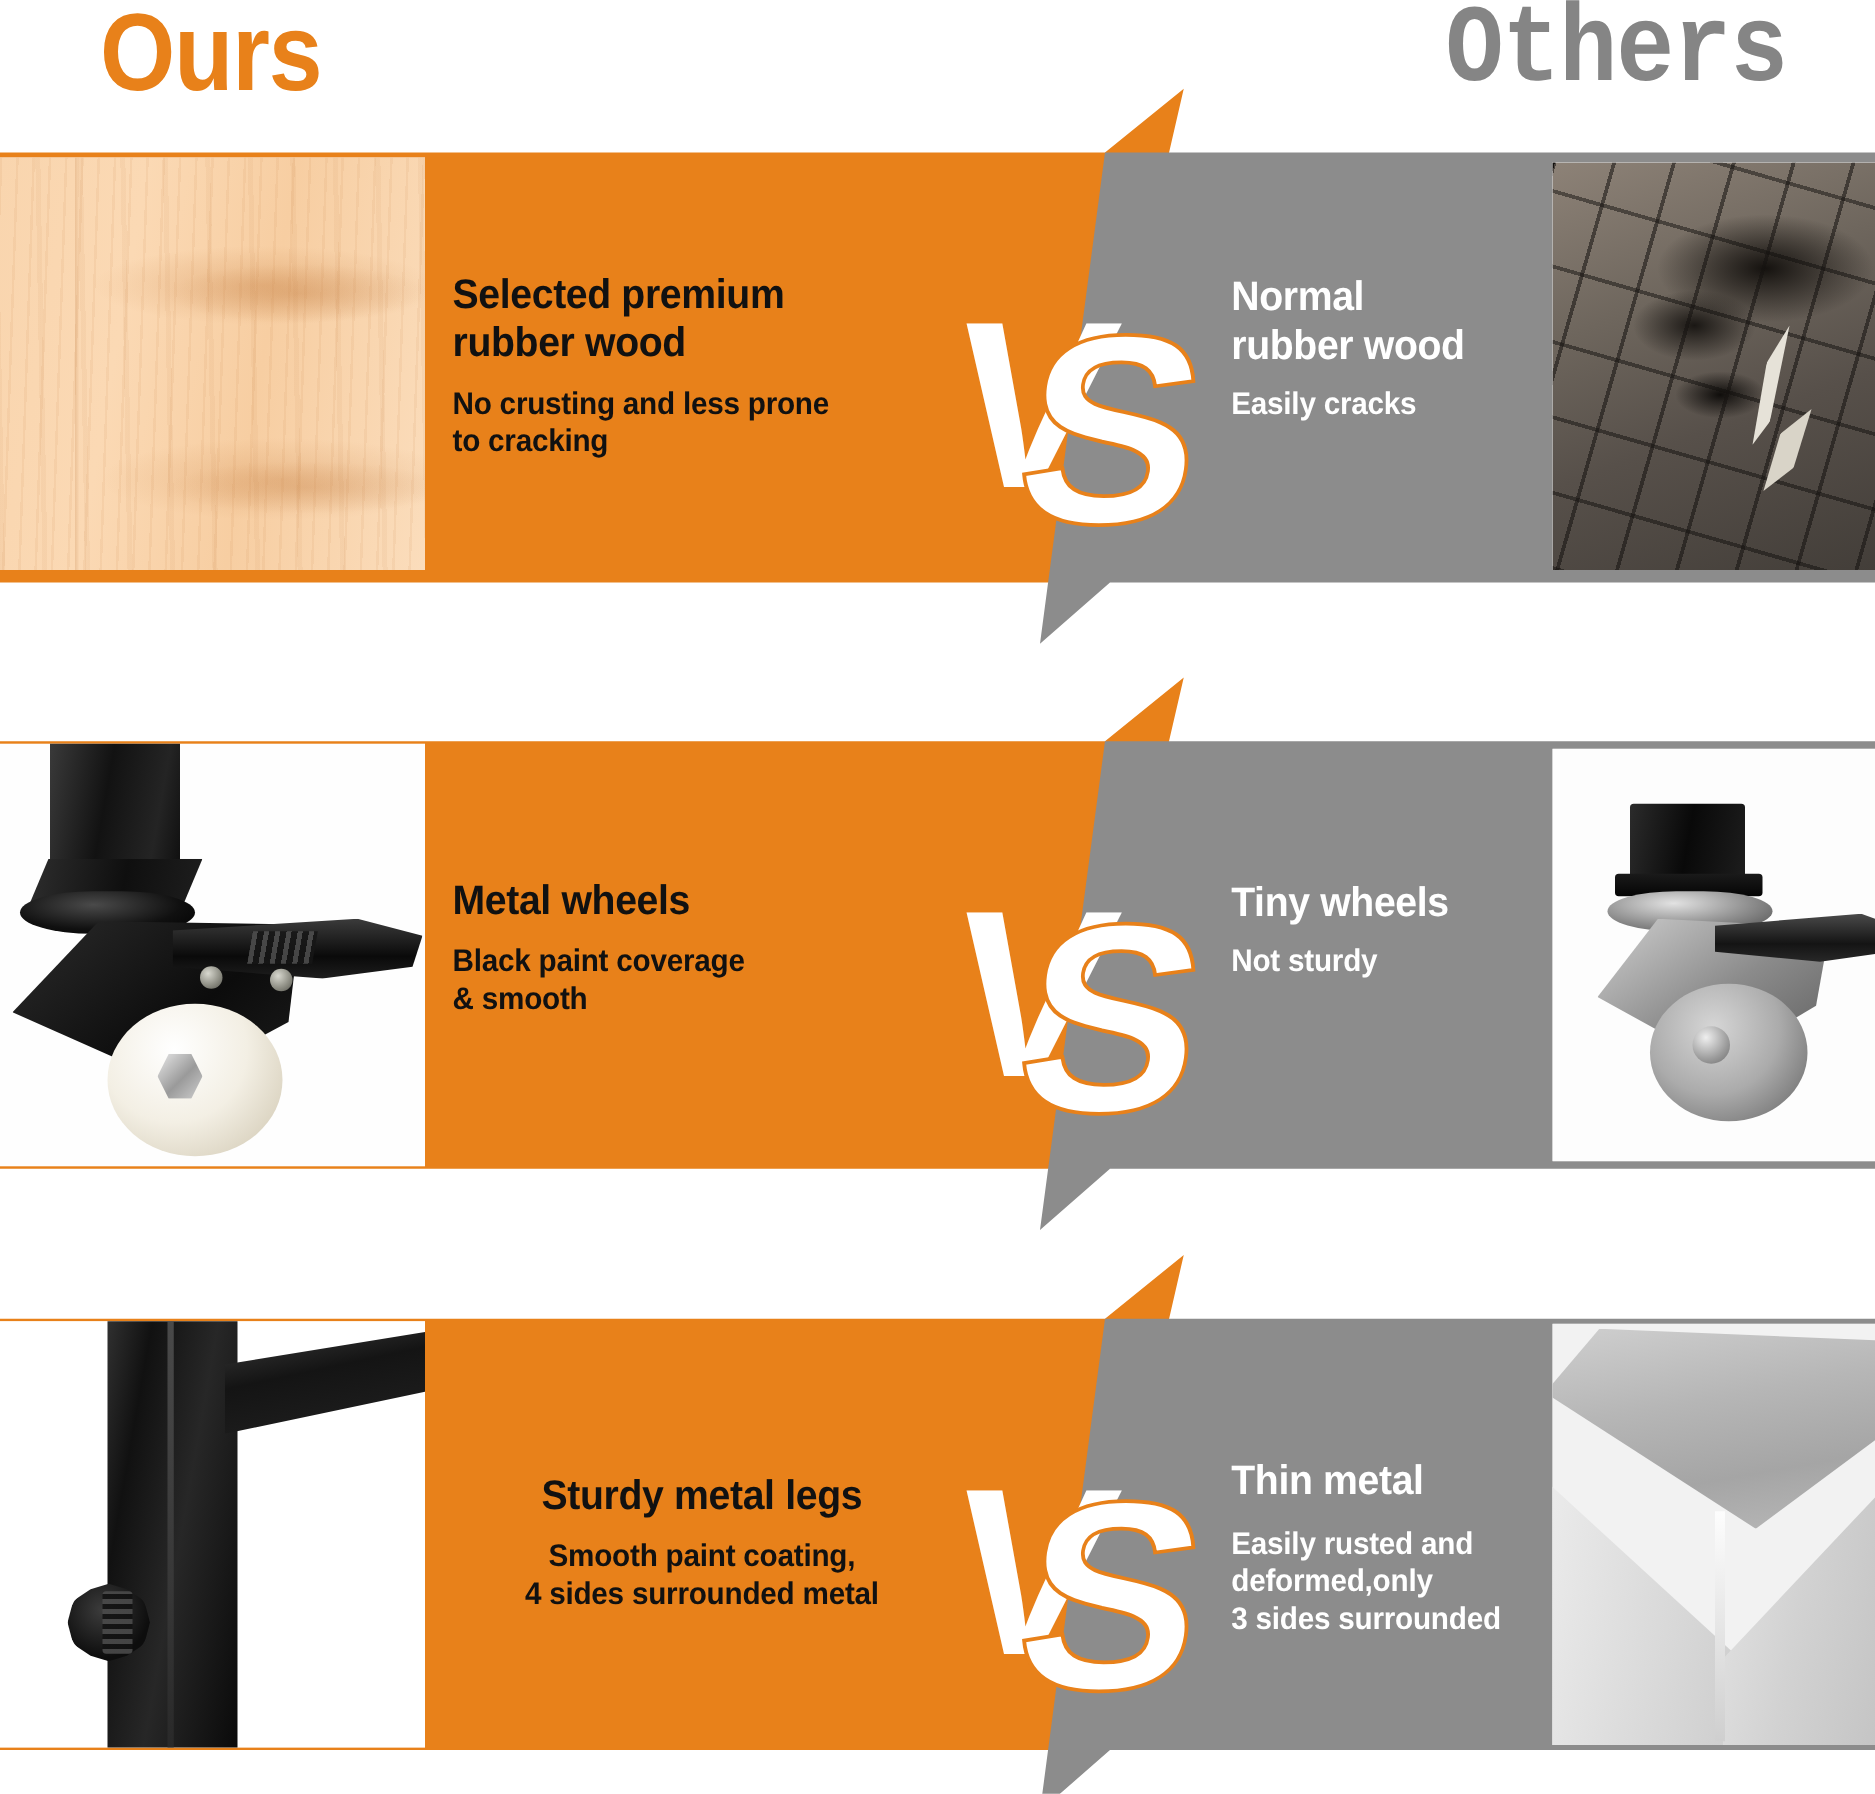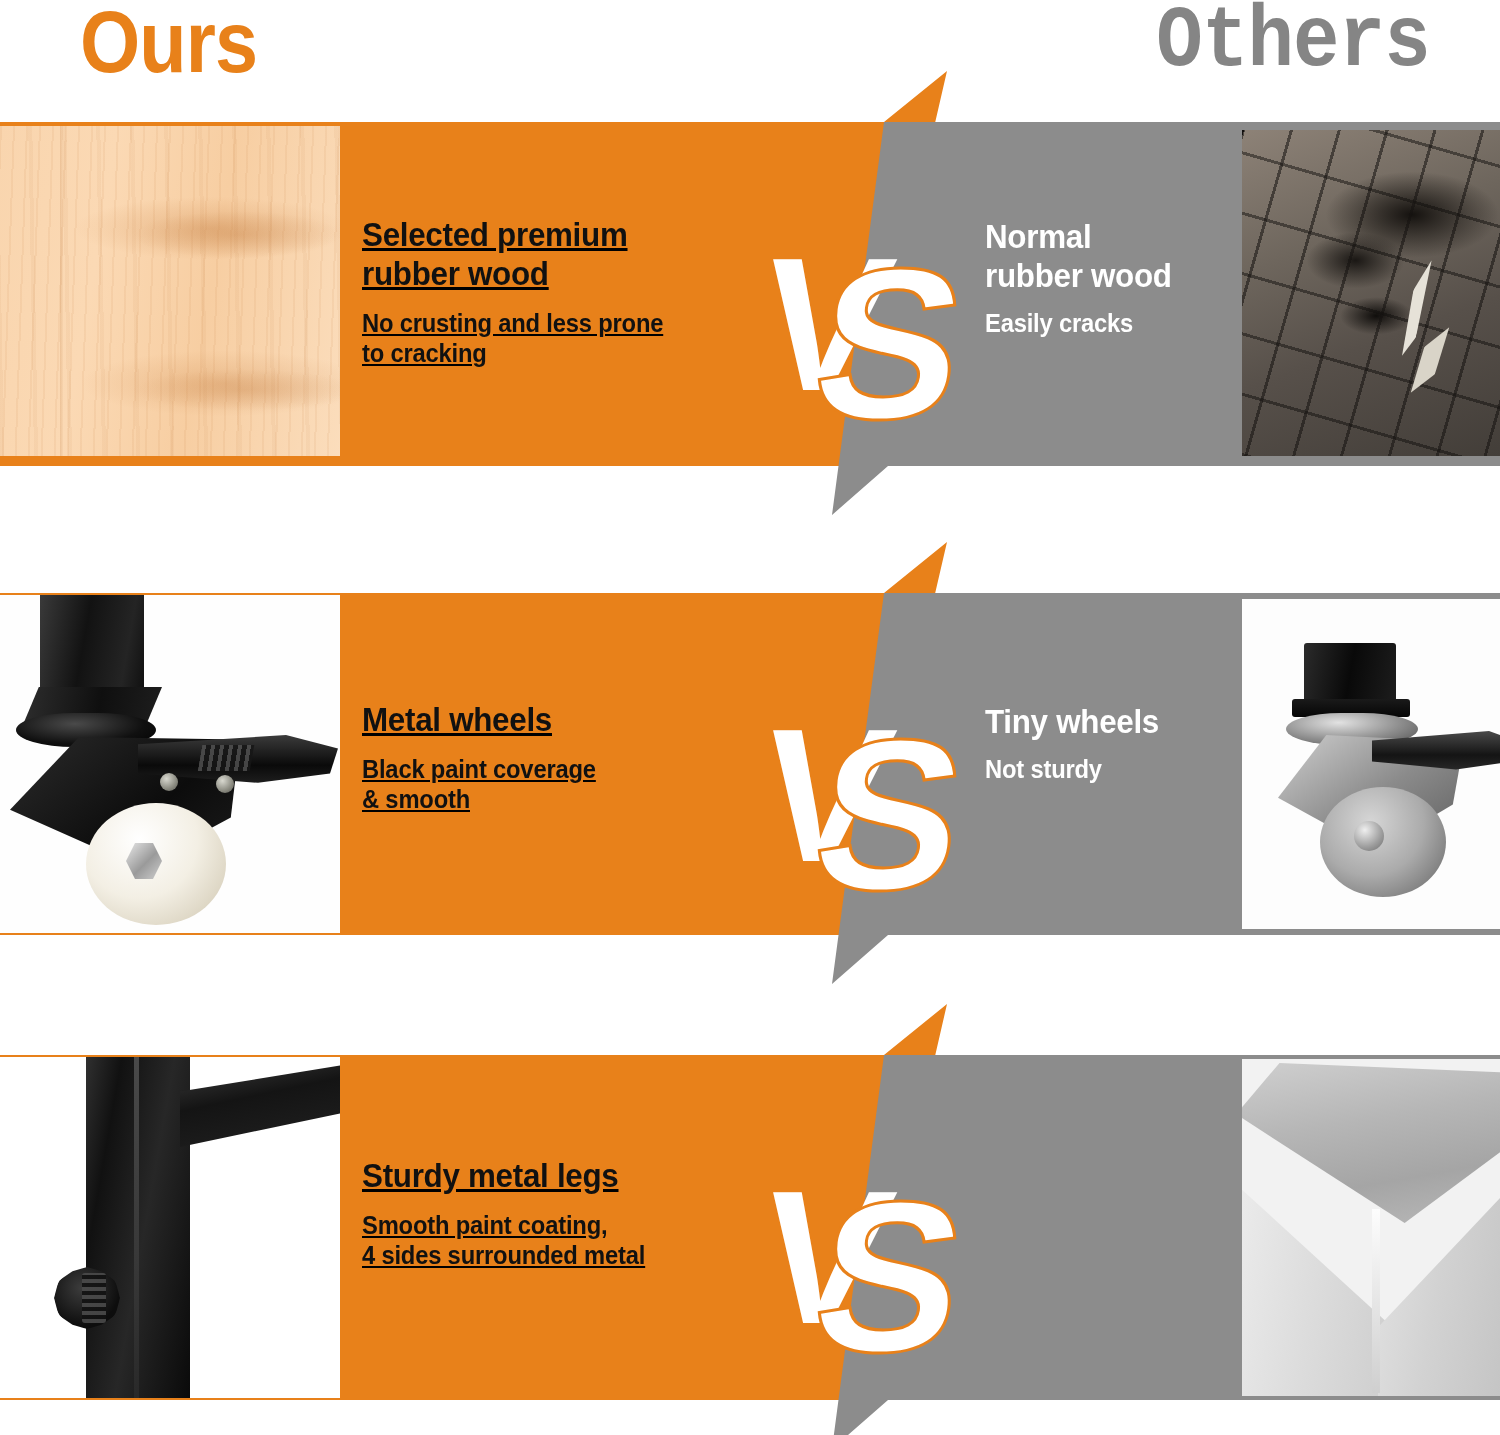--- a/index.html
+++ b/index.html
@@ -227,28 +227,28 @@
   }
   .steel-rim {
     position:absolute; left:-6px; top:68px; width:272px; height:104px;
     background:none;
     border-top:3px solid rgba(255,255,255,0.85);
     clip-path:polygon(0% 18%, 62% 92%, 100% 10%, 100% 16%, 62% 100%, 0% 26%);
   }
 
   
   .txt { position:absolute; }
-  .txt-left  { left:362px;  width:420px;text-decoration:underline; }
+  .txt-left  { left:362px;  width:420px; }
   .txt-right { left:985px;  width:300px; }
 
   .row-1 .txt-left  { top:94px; }
   .row-1 .txt-right { top:96px; }
   .row-2 .txt-left  { top:108px; }
   .row-2 .txt-right { top:110px; }
-  .row-3 .txt-left  { top:102px; }
+  .row-3 .txt-left  { top:122px;text-align:center; }
   .row-3 .txt-right { top:110px; }
 
   .t-head {
     font-weight:bold;
     font-size:33px;
     line-height:1.18;
     letter-spacing:-0.3px;
     transform:scaleX(0.95);
     transform-origin:left top;
   }
@@ -398,13 +398,19 @@
       <div class="steel-edge"></div>
     </div>
   </div>
 
   <div class="txt txt-left">
     <div class="t-head nowrap">Sturdy metal legs</div>
     <div class="t-sub nowrap">Smooth paint coating,
 4 sides surrounded metal</div>
   </div>
 
+  <div class="txt txt-right">
+    <div class="t-head nowrap">Thin metal</div>
+    <div class="t-sub nowrap">Easily rusted and
+deformed,only
+3 sides surrounded</div>
+  </div>
 </div>
 
 </body></html>

